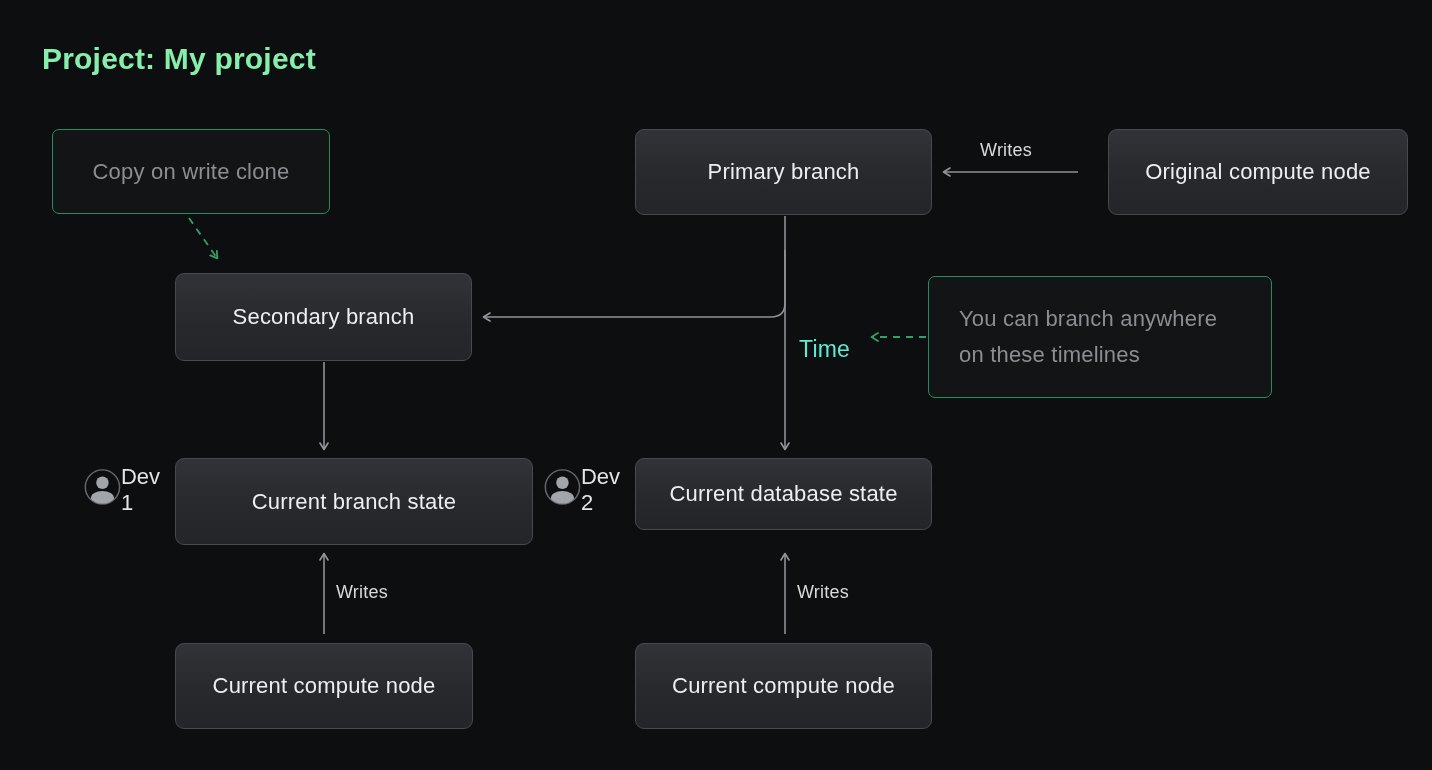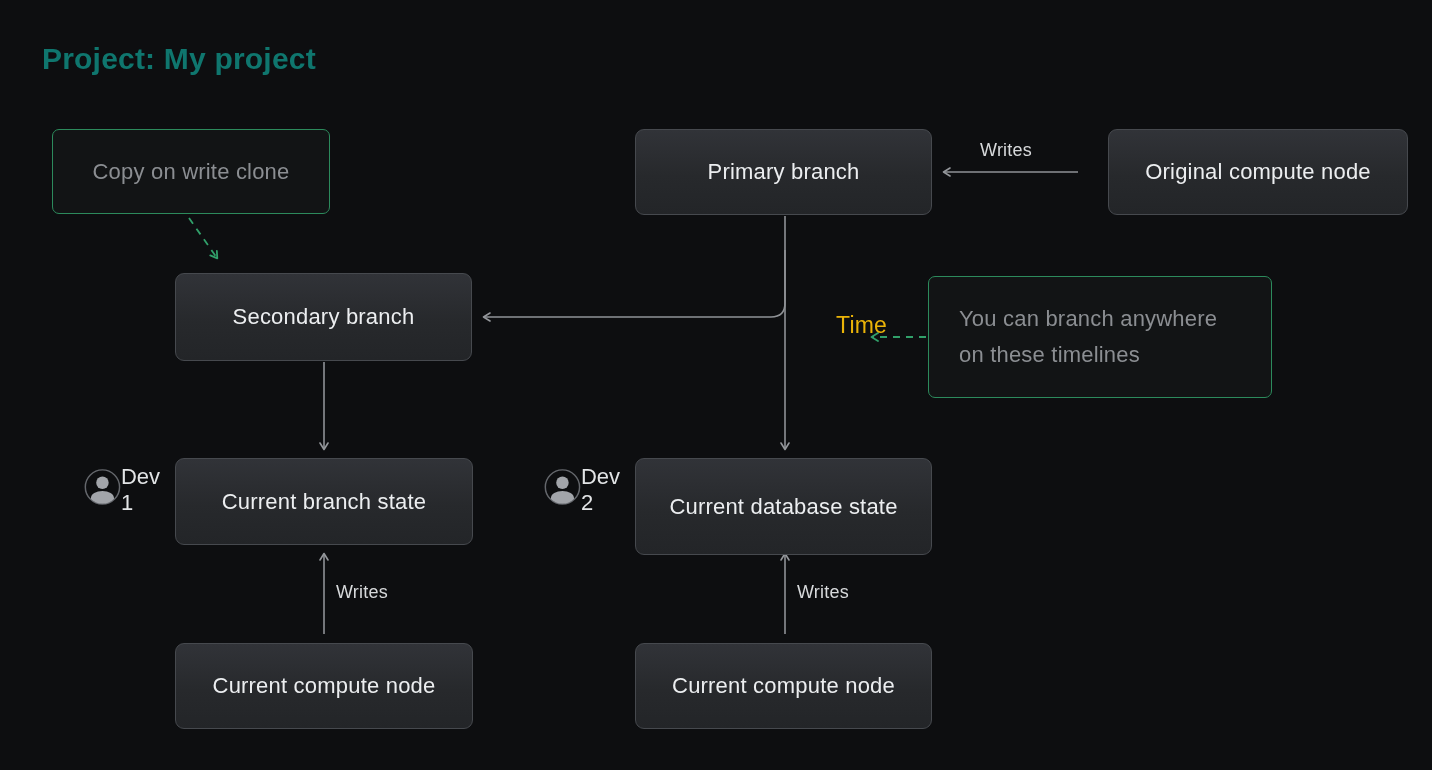--- a/index.html
+++ b/index.html
@@ -2,21 +2,21 @@
 <html><head>
 <meta charset="utf-8">
 <style>
   html,body{margin:0;padding:0;background:#0d0e10;}
   body{font-family:"Liberation Sans","DejaVu Sans",sans-serif;}
   .canvas{
     position:relative;width:1432px;height:770px;background:#0d0e10;overflow:hidden;
   }
   .page-title{
     position:absolute;left:42px;top:42px;font-size:30px;font-weight:600;
-    color:#0f766e;letter-spacing:.2px;
+    color:#86efac;letter-spacing:.2px;
   }
   .node{
     position:absolute;display:flex;align-items:center;justify-content:center;
     background:linear-gradient(180deg,#313338 0%,#27292c 55%,#232528 100%);
     border:1px solid #46494e;border-radius:9px;
     color:#eceef0;font-size:22px;letter-spacing:.2px;
     box-sizing:border-box;
   }
   .callout{
     position:absolute;box-sizing:border-box;
@@ -80,38 +80,38 @@
   </div>
 
   <div class="node" style="left:1108px;top:129px;width:300px;height:86px;">
     <span>Original compute node</span>
   </div>
 
   <div class="node" style="left:175px;top:273px;width:297px;height:88px;">
     <span>Secondary branch</span>
   </div>
 
-  <div class="node" style="left:175px;top:458px;width:298px;height:87px;">
+  <div class="node" style="left:175px;top:458px;width:358px;height:87px;">
     <span>Current branch state</span>
   </div>
 
-  <div class="node" style="left:635px;top:458px;width:297px;height:97px;">
+  <div class="node" style="left:635px;top:458px;width:297px;height:72px;">
     <span>Current database state</span>
   </div>
 
   <div class="node" style="left:175px;top:643px;width:298px;height:86px;">
     <span>Current compute node</span>
   </div>
 
   <div class="node" style="left:635px;top:643px;width:297px;height:86px;">
     <span>Current compute node</span>
   </div>
 
   <div class="edge-label centered" style="left:1006px;top:140px;">Writes</div>
-  <div class="edge-label" style="left:799px;top:312px;font-size:23px;color:#eab308;margin-left:37px;">Time</div>
+  <div class="edge-label" style="left:799px;top:336px;font-size:23px;color:#5eead4;">Time</div>
   <div class="edge-label" style="left:336px;top:582px;">Writes</div>
   <div class="edge-label" style="left:797px;top:582px;">Writes</div>
 
   <div class="dev" style="left:84px;top:458px;">
     <svg width="56" height="56" viewBox="0 0 56 56">
       <defs>
           <clipPath id="avclip1">
             <circle cx="28" cy="28" r="25.5"></circle>
           </clipPath>
         </defs>

